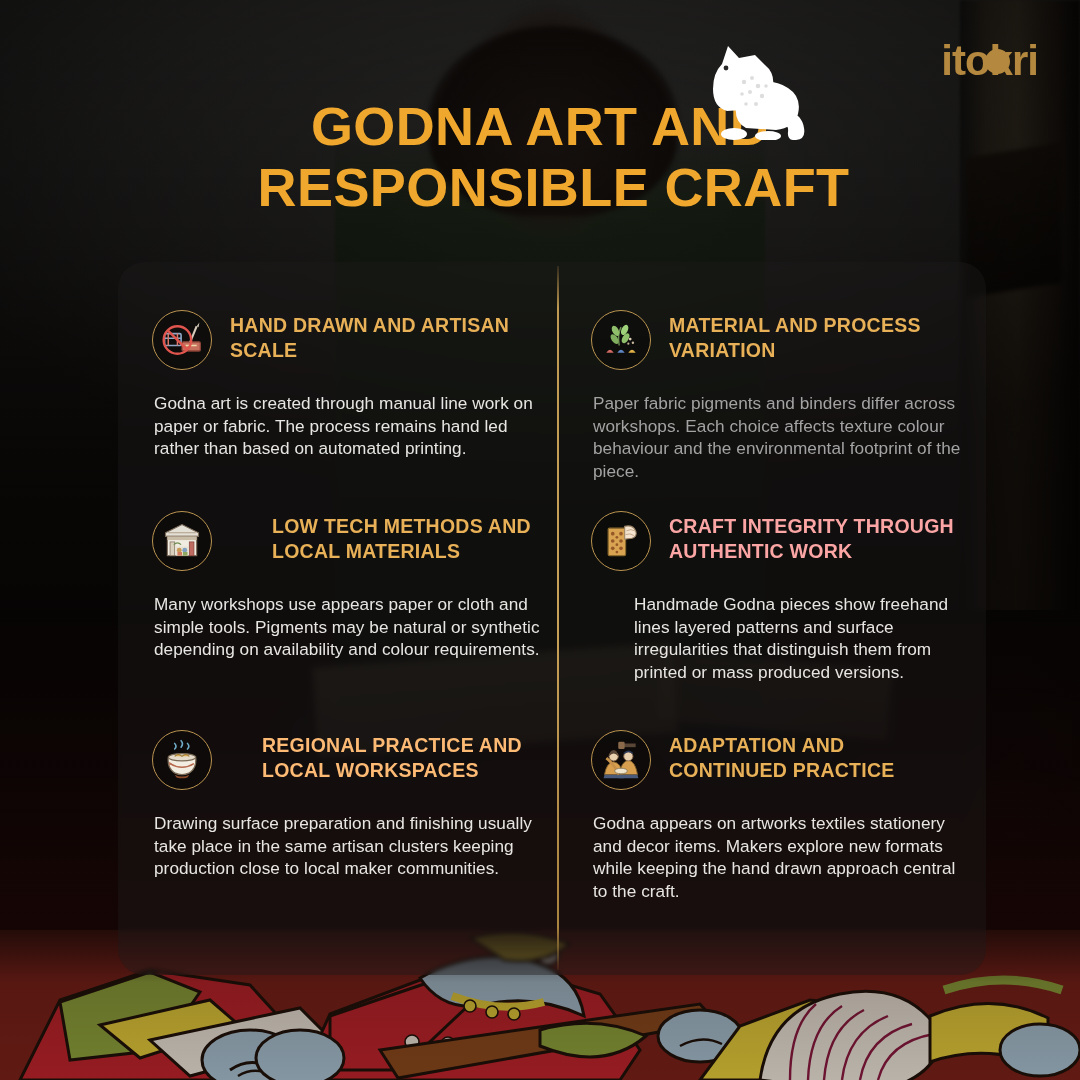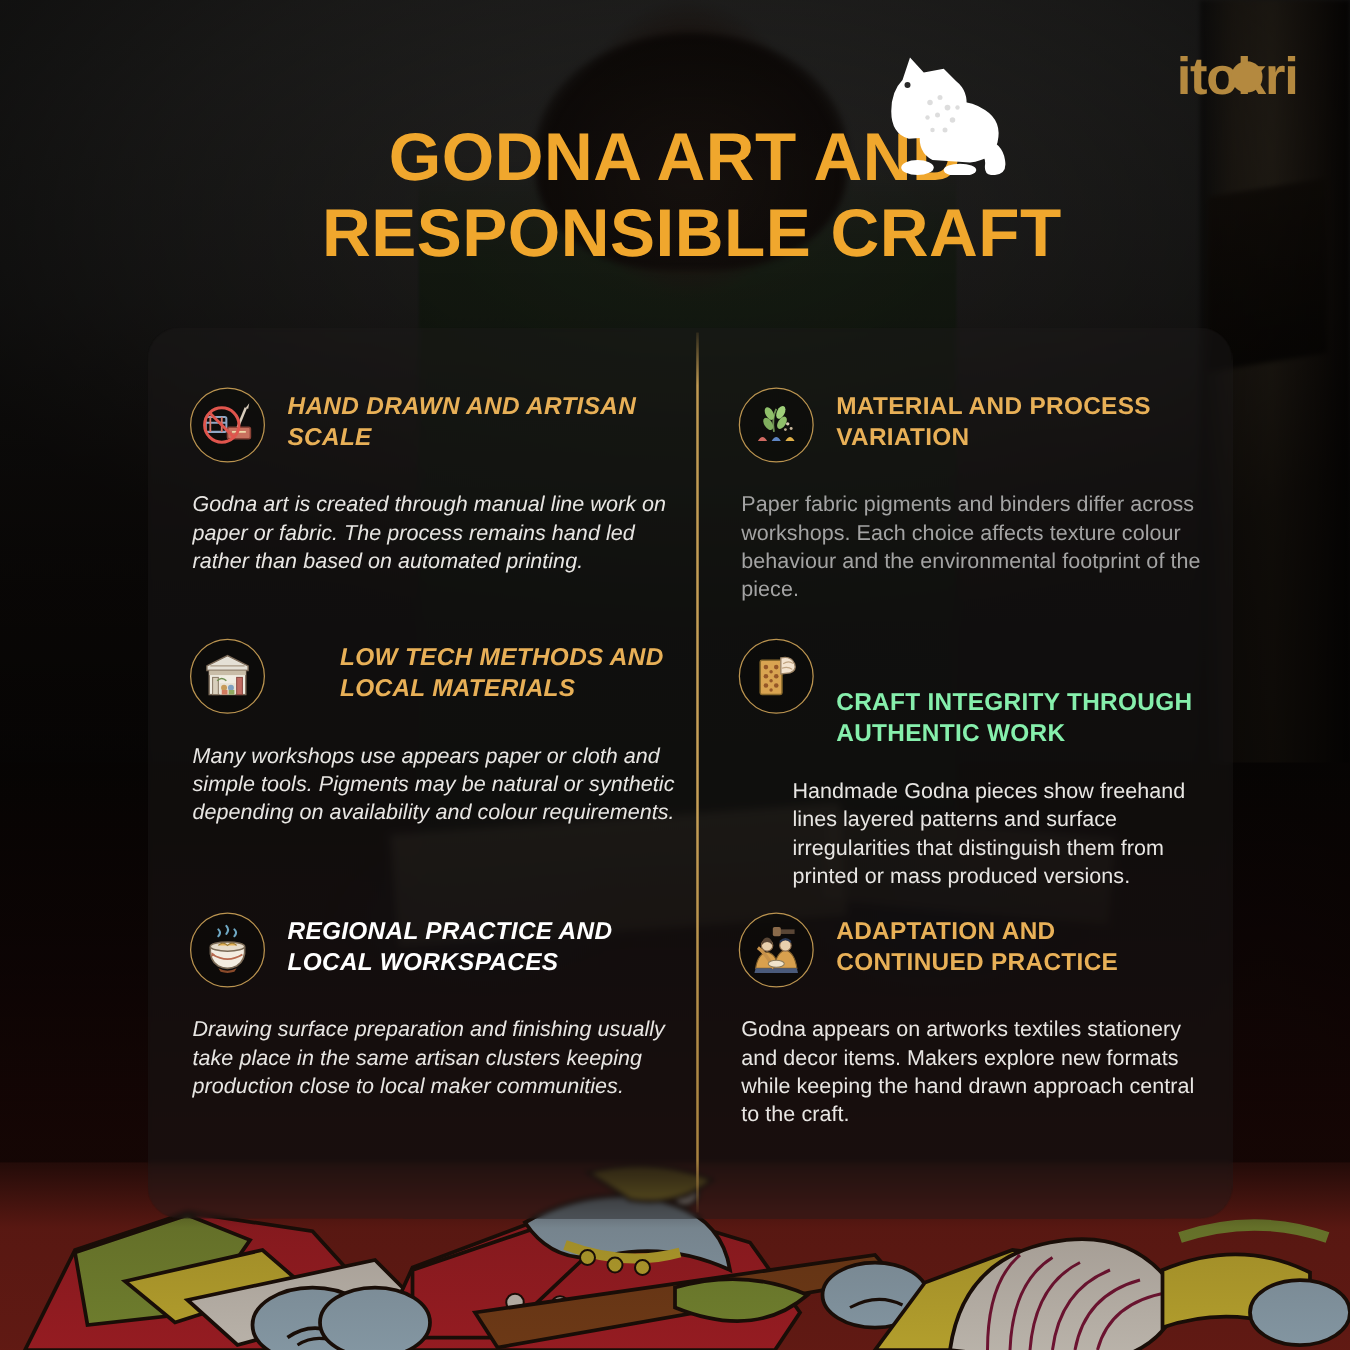--- a/index.html
+++ b/index.html
@@ -148,21 +148,21 @@
 
   
   .grid {
     position:absolute; left:118px; top:262px; width:868px; height:713px;
     display:grid;
     grid-template-columns:440px 428px;
     grid-template-rows:201px 215px 297px;
     z-index:7;
   }
   .cell { position:relative; padding:0; }
-  .cell.col-l { padding-left:34px; padding-right:6px;font-style:italic; }
+  .cell.col-l { padding-left:34px; padding-right:6px; }
   .cell.col-r { padding-left:33px; padding-right:18px; }
 
   .item-head {
     display:flex; align-items:flex-start; gap:18px;
     padding-top:46px;
   }
   .cell.r3 .item-head { padding-top:50px; }
 
   .icon-circle {
     flex:0 0 auto;
@@ -379,21 +379,21 @@
                 <circle cx="24" cy="32" r="2"></circle>
               <circle cx="19.5" cy="20" r="1.5"></circle>
                 <circle cx="19.5" cy="28" r="1.5"></circle>
               <circle cx="19.5" cy="36" r="1.5"></circle>
             </g>
             <path d="M28 8 q9 -2 12 5 q2 6 -4 8 l-8 1 Z" fill="#f3e3cf" stroke="#9c8466" stroke-width="1.2"></path>
             <path d="M30 13 q5 -3 9 0" fill="none" stroke="#c0a482" stroke-width="1"></path>
             <path d="M29 17 q5 -2 9 1" fill="none" stroke="#c0a482" stroke-width="1"></path>
           </svg>
         </div>
-        <div class="item-title" style="color:#86efac;margin-top:36px;">CRAFT INTEGRITY THROUGH AUTHENTIC WORK</div>
+        <div class="item-title" style="color:#fca5a5;">CRAFT INTEGRITY THROUGH AUTHENTIC WORK</div>
       </div>
       <div class="item-body" style="color:#e8e6e3;margin-left:41px;">Handmade Godna pieces show freehand lines layered patterns and surface irregularities that distinguish them from printed or mass produced versions.</div>
     </div>
 
     <div class="cell col-l r3">
       <div class="item-head">
         <div class="icon-circle">
           <svg viewBox="0 0 48 48">
             <g fill="none" stroke="#6fa8c4" stroke-width="1.8" stroke-linecap="round">
               <path d="M16 12 q3 -3 0 -6"></path>
@@ -401,21 +401,21 @@
               <path d="M30 12 q3 -3 0 -6"></path>
             </g>
             <path d="M9 22 q15 -5 30 0 q1 11 -7 16 q-8 4 -16 0 q-8 -5 -7 -16 Z" fill="#f3ece0" stroke="#7a6a56" stroke-width="1.4"></path>
             <ellipse cx="24" cy="21" rx="15" ry="4" fill="#e6dccb" stroke="#7a6a56" stroke-width="1.3"></ellipse>
             <path d="M16 20 q4 -4 8 0 q4 -4 8 0" fill="#e3b054" stroke="#9a7a34" stroke-width="1.1"></path>
             <path d="M11 28 q13 8 26 0" fill="none" stroke="#b86a4e" stroke-width="1.6"></path>
             <path d="M13 28 l-3 -2 l0 4 Z" fill="#b86a4e"></path>
             <path d="M16 40 q8 4 16 0 l-2 3 q-6 2 -12 0 Z" fill="#8a4a2a"></path>
           </svg>
         </div>
-        <div class="item-title" style="color:#ffffff;">REGIONAL PRACTICE AND LOCAL WORKSPACES</div>
+        <div class="item-title" style="color:#fdba74;margin-left:32px;">REGIONAL PRACTICE AND LOCAL WORKSPACES</div>
       </div>
       <div class="item-body" style="color:#e8e6e3;">Drawing surface preparation and finishing usually take place in the same artisan clusters keeping production close to local maker communities.</div>
     </div>
 
     <div class="cell col-r r3">
       <div class="item-head">
         <div class="icon-circle">
           <svg viewBox="0 0 48 48">
             <rect x="27" y="6" width="13" height="4" fill="#5a4636"></rect>
             <rect x="21" y="4" width="7" height="8" rx="1.5" fill="#8a6a4a"></rect>

